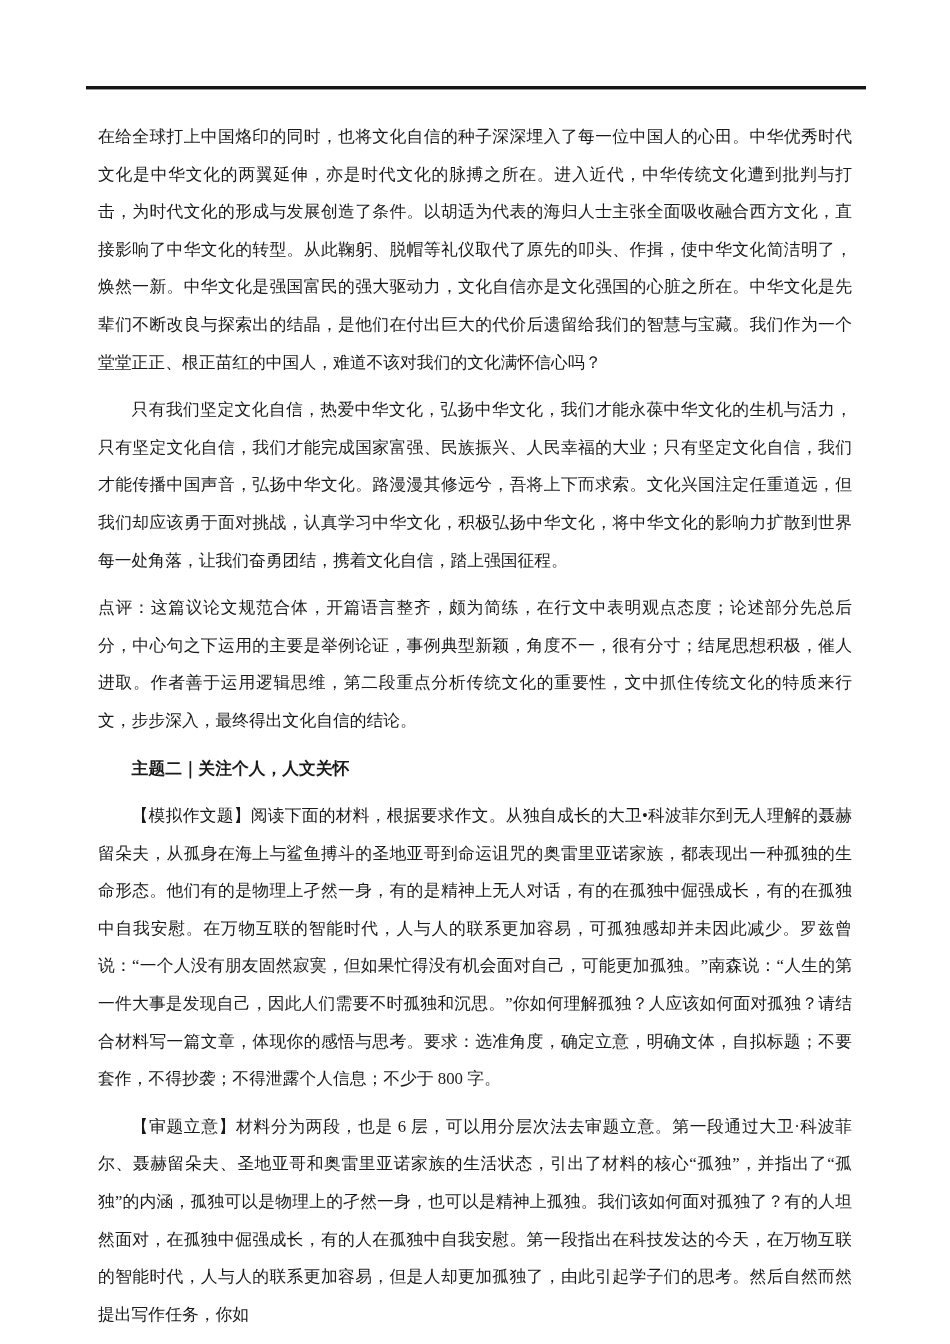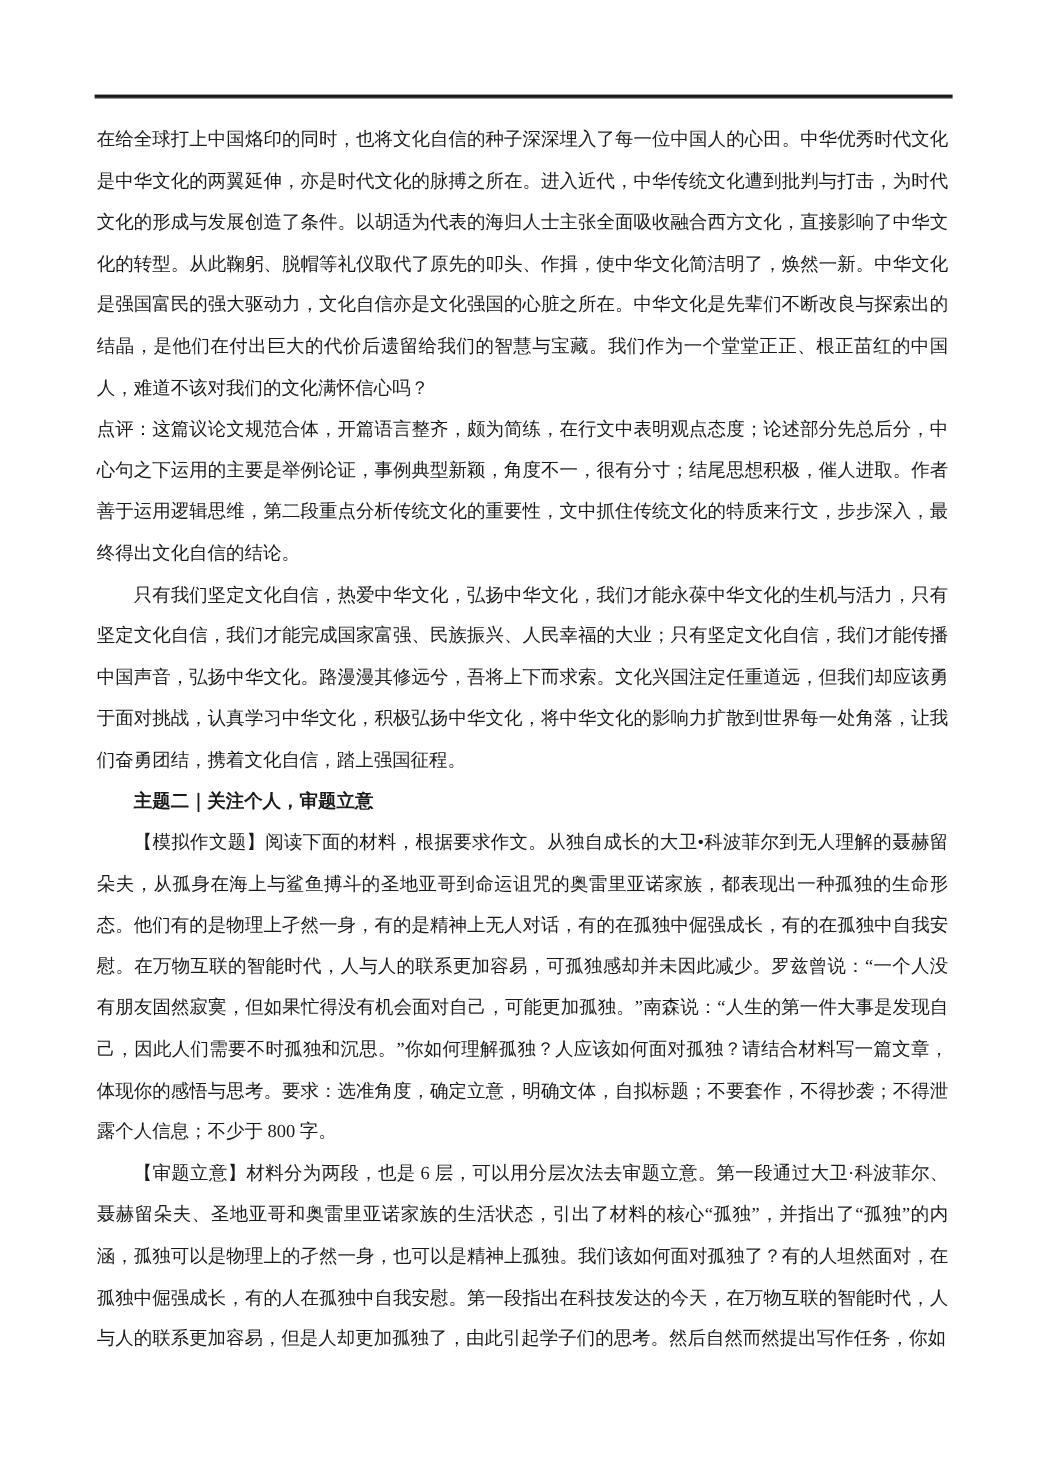--- a/index.html
+++ b/index.html
@@ -35,46 +35,46 @@
     width: 774px;
     color: #1a1a1a;
     font-size: 16.8px;
     line-height: 37.6px;
     text-align: justify;
     text-justify: inter-ideograph;
     letter-spacing: 0;
     word-break: break-all;
   }
   .para {
-    margin: 0;
+    margin: 10px;
     padding: 0;
   }
   .indent {
     text-indent: 2em;
   }
   .heading {
     font-weight: bold;
   }
 </style>
 </head>
 <body>
 
 <div class="page">
 
   <div class="header-rule"></div>
 
   <div class="content">
 
     <p class="para">在给全球打上中国烙印的同时，也将文化自信的种子深深埋入了每一位中国人的心田。中华优秀时代文化是中华文化的两翼延伸，亦是时代文化的脉搏之所在。进入近代，中华传统文化遭到批判与打击，为时代文化的形成与发展创造了条件。以胡适为代表的海归人士主张全面吸收融合西方文化，直接影响了中华文化的转型。从此鞠躬、脱帽等礼仪取代了原先的叩头、作揖，使中华文化简洁明了，焕然一新。中华文化是强国富民的强大驱动力，文化自信亦是文化强国的心脏之所在。中华文化是先辈们不断改良与探索出的结晶，是他们在付出巨大的代价后遗留给我们的智慧与宝藏。我们作为一个堂堂正正、根正苗红的中国人，难道不该对我们的文化满怀信心吗？</p>
 
+    <p class="para indent">只有我们坚定文化自信，热爱中华文化，弘扬中华文化，我们才能永葆中华文化的生机与活力，只有坚定文化自信，我们才能完成国家富强、民族振兴、人民幸福的大业；只有坚定文化自信，我们才能传播中国声音，弘扬中华文化。路漫漫其修远兮，吾将上下而求索。文化兴国注定任重道远，但我们却应该勇于面对挑战，认真学习中华文化，积极弘扬中华文化，将中华文化的影响力扩散到世界每一处角落，让我们奋勇团结，携着文化自信，踏上强国征程。</p>
+
     <p class="para">点评：这篇议论文规范合体，开篇语言整齐，颇为简练，在行文中表明观点态度；论述部分先总后分，中心句之下运用的主要是举例论证，事例典型新颖，角度不一，很有分寸；结尾思想积极，催人进取。作者善于运用逻辑思维，第二段重点分析传统文化的重要性，文中抓住传统文化的特质来行文，步步深入，最终得出文化自信的结论。</p>
 
-    <p class="para indent">只有我们坚定文化自信，热爱中华文化，弘扬中华文化，我们才能永葆中华文化的生机与活力，只有坚定文化自信，我们才能完成国家富强、民族振兴、人民幸福的大业；只有坚定文化自信，我们才能传播中国声音，弘扬中华文化。路漫漫其修远兮，吾将上下而求索。文化兴国注定任重道远，但我们却应该勇于面对挑战，认真学习中华文化，积极弘扬中华文化，将中华文化的影响力扩散到世界每一处角落，让我们奋勇团结，携着文化自信，踏上强国征程。</p>
-
-    <p class="para indent heading">主题二｜关注个人，审题立意</p>
+    <p class="para indent heading">主题二｜关注个人，人文关怀</p>
 
     <p class="para indent">【模拟作文题】阅读下面的材料，根据要求作文。从独自成长的大卫•科波菲尔到无人理解的聂赫留朵夫，从孤身在海上与鲨鱼搏斗的圣地亚哥到命运诅咒的奥雷里亚诺家族，都表现出一种孤独的生命形态。他们有的是物理上孑然一身，有的是精神上无人对话，有的在孤独中倔强成长，有的在孤独中自我安慰。在万物互联的智能时代，人与人的联系更加容易，可孤独感却并未因此减少。罗兹曾说：“一个人没有朋友固然寂寞，但如果忙得没有机会面对自己，可能更加孤独。”南森说：“人生的第一件大事是发现自己，因此人们需要不时孤独和沉思。”你如何理解孤独？人应该如何面对孤独？请结合材料写一篇文章，体现你的感悟与思考。要求：选准角度，确定立意，明确文体，自拟标题；不要套作，不得抄袭；不得泄露个人信息；不少于 800 字。</p>
 
     <p class="para indent">【审题立意】材料分为两段，也是 6 层，可以用分层次法去审题立意。第一段通过大卫·科波菲尔、聂赫留朵夫、圣地亚哥和奥雷里亚诺家族的生活状态，引出了材料的核心“孤独”，并指出了“孤独”的内涵，孤独可以是物理上的孑然一身，也可以是精神上孤独。我们该如何面对孤独了？有的人坦然面对，在孤独中倔强成长，有的人在孤独中自我安慰。第一段指出在科技发达的今天，在万物互联的智能时代，人与人的联系更加容易，但是人却更加孤独了，由此引起学子们的思考。然后自然而然提出写作任务，你如</p>
 
   </div>
 
 </div>
 
 </body></html>

